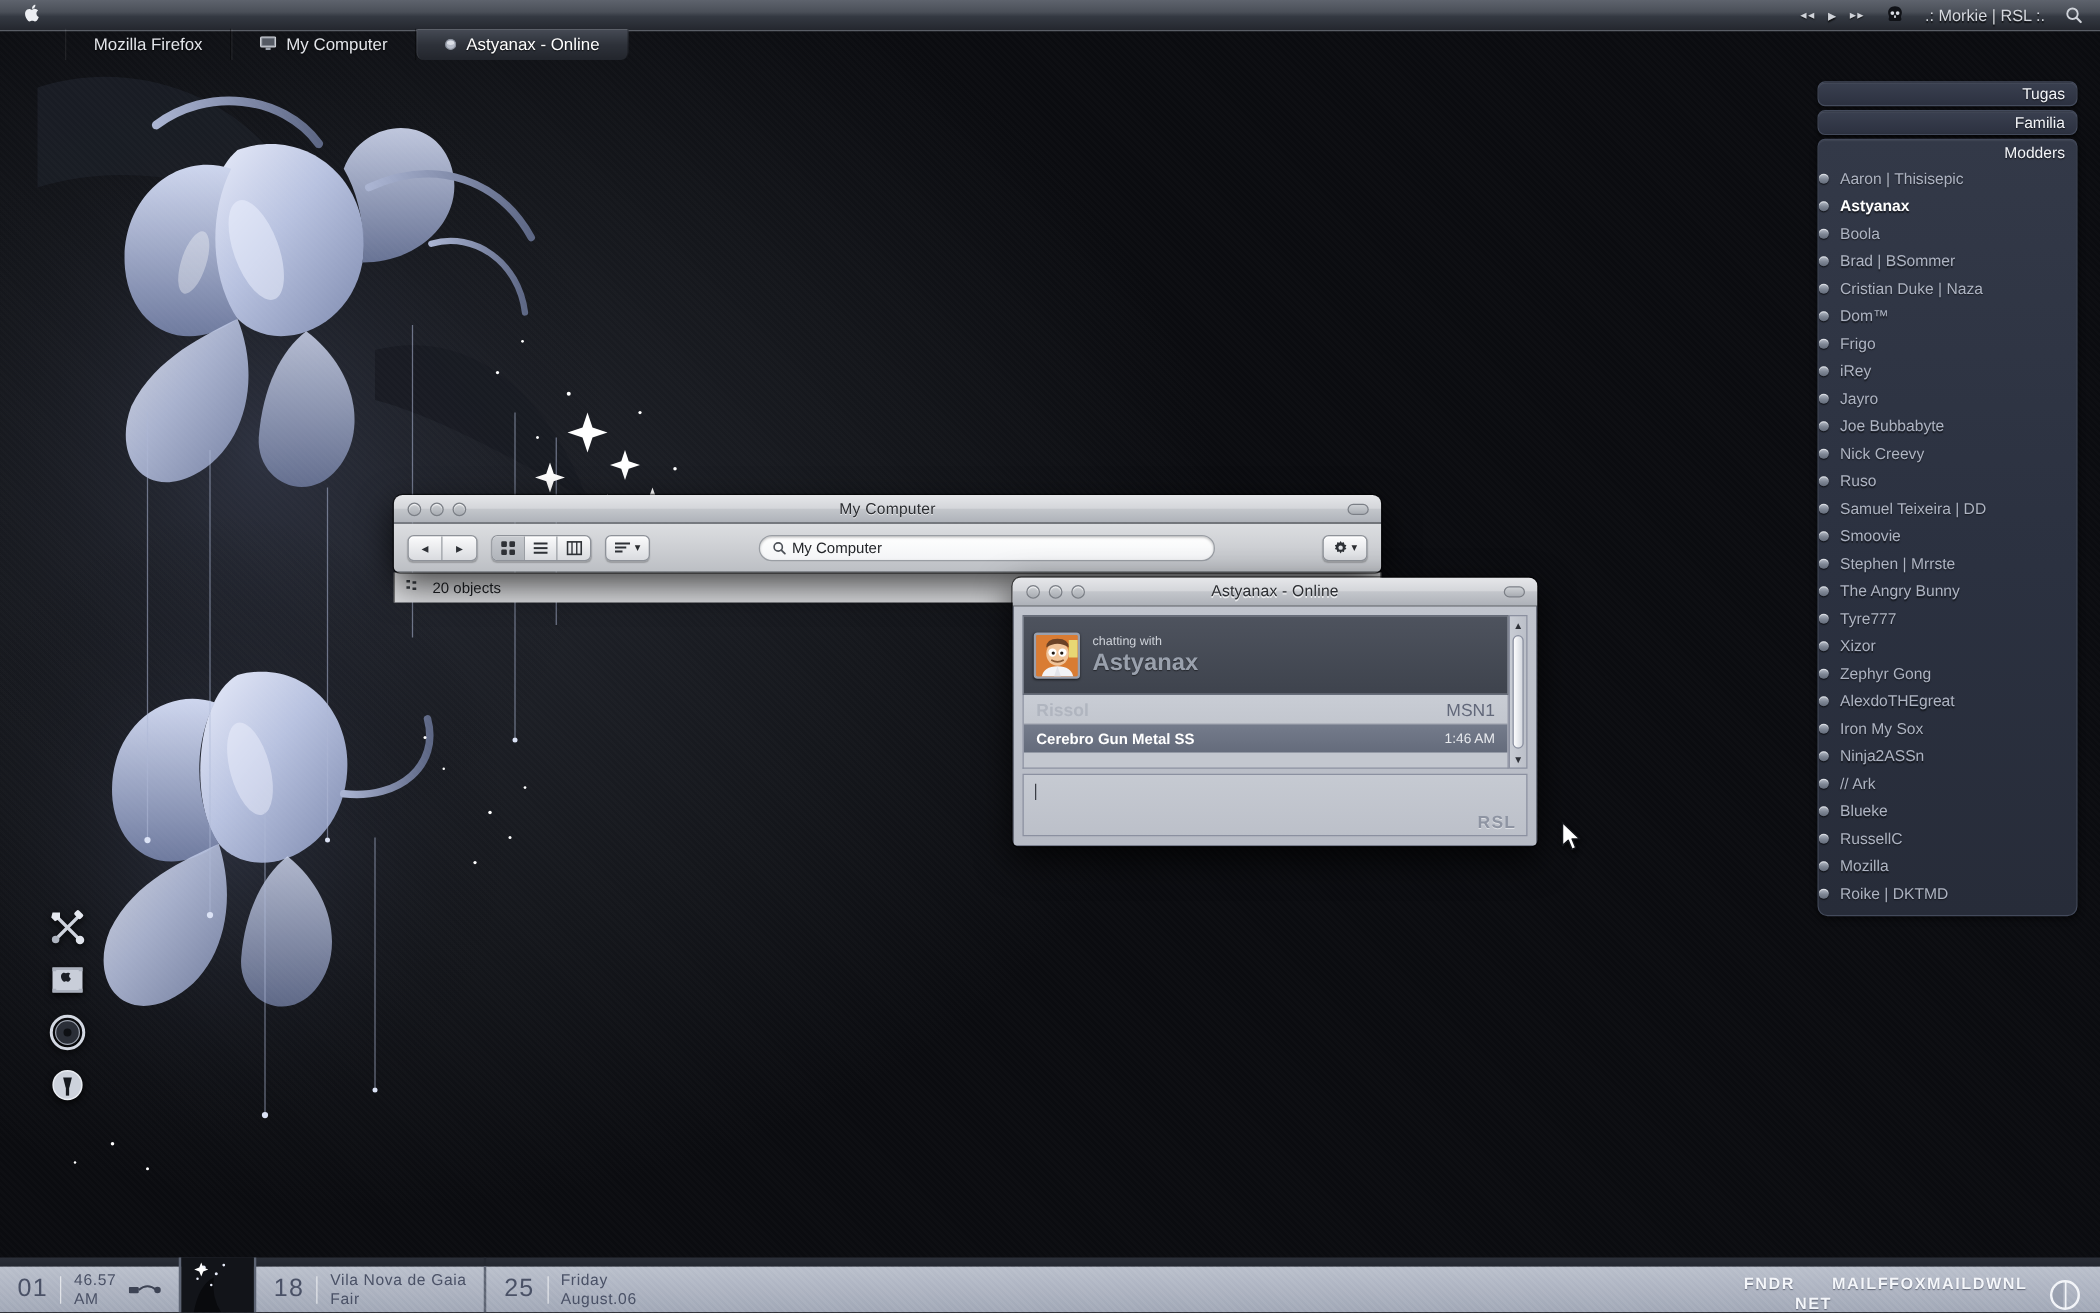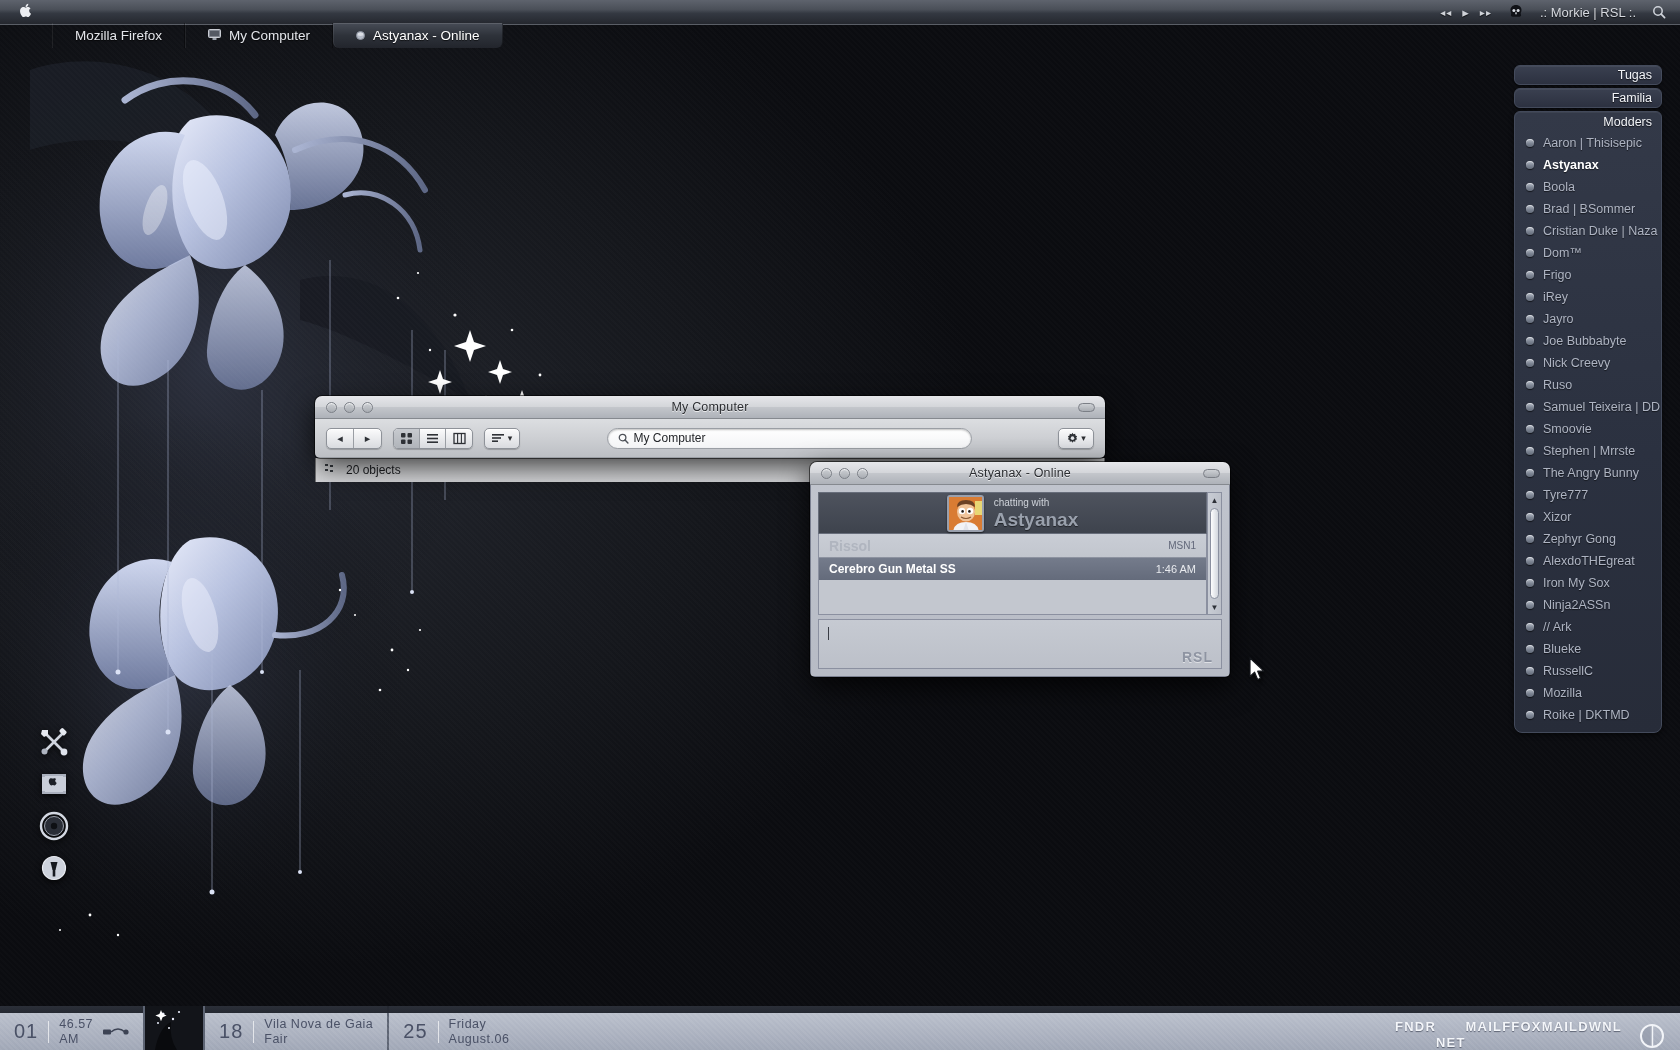--- a/index.html
+++ b/index.html
@@ -61,21 +61,21 @@
   
   #dock { position:absolute; left:32px; top:720px; width:44px; z-index:20; }
   .dock-icon {
     width:44px; height:44px; margin-bottom:-2px;
     display:flex; align-items:center; justify-content:center;
     filter:drop-shadow(0 2px 3px rgba(0,0,0,.8));
   }
 
   
   #buddylist {
-    position:absolute; right:18px; top:65px; width:148px; z-index:30;
+    position:absolute; right:18px; top:65px; width:208px; z-index:30;
     font-size:12.5px;
   }
   .bl-group {
     background:linear-gradient(to bottom,#3a4050 0%,#2c3140 100%);
     border:1px solid #444b5c;
     border-radius:6px;
     height:20px; margin-bottom:3px;
     display:flex; align-items:center; justify-content:flex-end;
     padding-right:9px;
     color:#f2f4f8; font-size:12.5px;
@@ -89,21 +89,21 @@
     box-shadow:inset 0 1px 0 rgba(255,255,255,.05), 0 2px 5px rgba(0,0,0,.55);
     padding-bottom:6px;
     overflow:hidden;
   }
   .bl-panel-head {
     height:20px; display:flex; align-items:center; justify-content:flex-end;
     padding-right:9px; color:#f2f4f8; font-size:12.5px;
     text-shadow:0 1px 1px rgba(0,0,0,.7);
   }
   .bl-item {
-    height:22px; display:flex; align-items:center; gap:9px; padding-left:11px;
+    height:22px; display:flex; align-items:center; gap:9px; 
     color:#aeb4c2; font-size:12.5px; text-shadow:0 1px 1px rgba(0,0,0,.55);
     cursor:default;
   }
   .bl-item.selected { color:#ffffff; font-weight:bold; }
   .bl-bullet {
     width:8px; height:8px; border-radius:50%; flex:0 0 8px;
     background:linear-gradient(to bottom,#b9bfca 0%,#7e8694 55%,#636b79 100%);
     box-shadow:0 1px 1px rgba(0,0,0,.6), inset 0 1px 0 rgba(255,255,255,.5);
   }
 
@@ -188,41 +188,40 @@
   #chat { left:810px; top:462px; width:420px; height:215px; }
   .chat-body {
     height:192px;
     background:linear-gradient(to bottom,#c0c4cd 0%,#b7bbc5 100%);
     border:1px solid #7b8090; border-top:none;
     padding:7px; display:flex; flex-direction:column;
   }
   .chat-scrollwrap { display:flex; flex:1; min-height:0; }
   .chat-scroll-col { flex:1; display:flex; flex-direction:column; min-width:0; }
   .chat-header {
-    height:42px; background:linear-gradient(to bottom,#4e535e 0%,#3e434d 100%);
+    height:64px; background:linear-gradient(to bottom,#4e535e 0%,#3e434d 100%);
     display:flex; align-items:center; gap:10px; padding:0 8px;
     border:1px solid #676d7a;
-    justify-content:center;
   }
   .avatar {
     width:37px; height:37px; border-radius:3px; overflow:hidden;
     border:2px solid #9aa0ad; box-shadow:0 1px 2px rgba(0,0,0,.6);
     background:#d9732e; position:relative; flex:0 0 37px;
   }
   .chat-with { font-size:10px; color:#cfd3da; line-height:12px; }
   .chat-name { font-size:19px; color:#9aa1ad; line-height:21px; font-weight:bold;
                text-shadow:0 1px 1px rgba(0,0,0,.5); }
   .chat-log { flex:1; background:#c3c7cf; border:1px solid #8b90a0; border-top:none; overflow:hidden; }
   .log-row {
     height:23px; display:flex; align-items:center; justify-content:space-between;
     padding:0 10px; font-size:12px;
   }
   .log-row.ghost { color:#b0b5bf; font-weight:bold; font-size:14px;
                    background:linear-gradient(to bottom,#c9cdd5,#c2c6ce); }
-  .log-row.ghost .meta { font-size:10px; color:#62687a; font-weight:normal; }
+  .log-row.ghost .meta { font-size:14px; color:#62687a; font-weight:normal; }
   .log-row.sel {
     background:linear-gradient(to bottom,#757c8c 0%,#646b7b 100%);
     color:#ffffff; font-size:12px; font-weight:bold;
     box-shadow:inset 0 1px 0 rgba(255,255,255,.18);
   }
   .log-row.sel .meta { font-weight:normal; color:#e8eaee; font-size:11px; }
   .chat-scrollbar {
     width:15px; background:linear-gradient(to right,#c8ccd4,#bcc0c9);
     border:1px solid #8b90a0; display:flex; flex-direction:column;
   }

